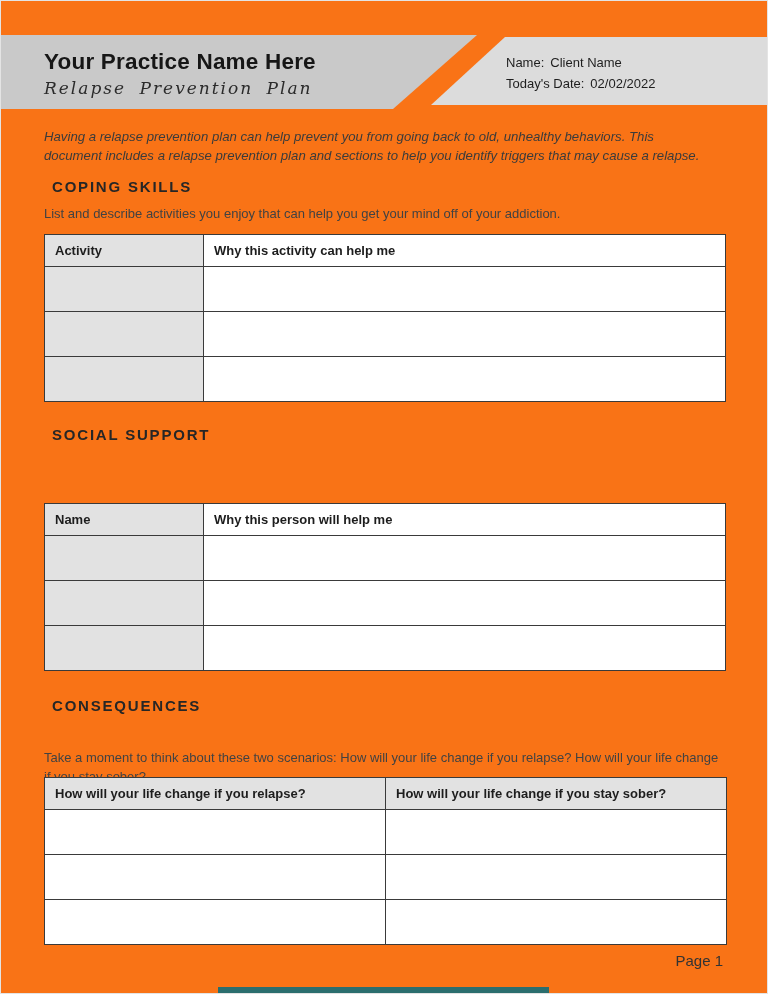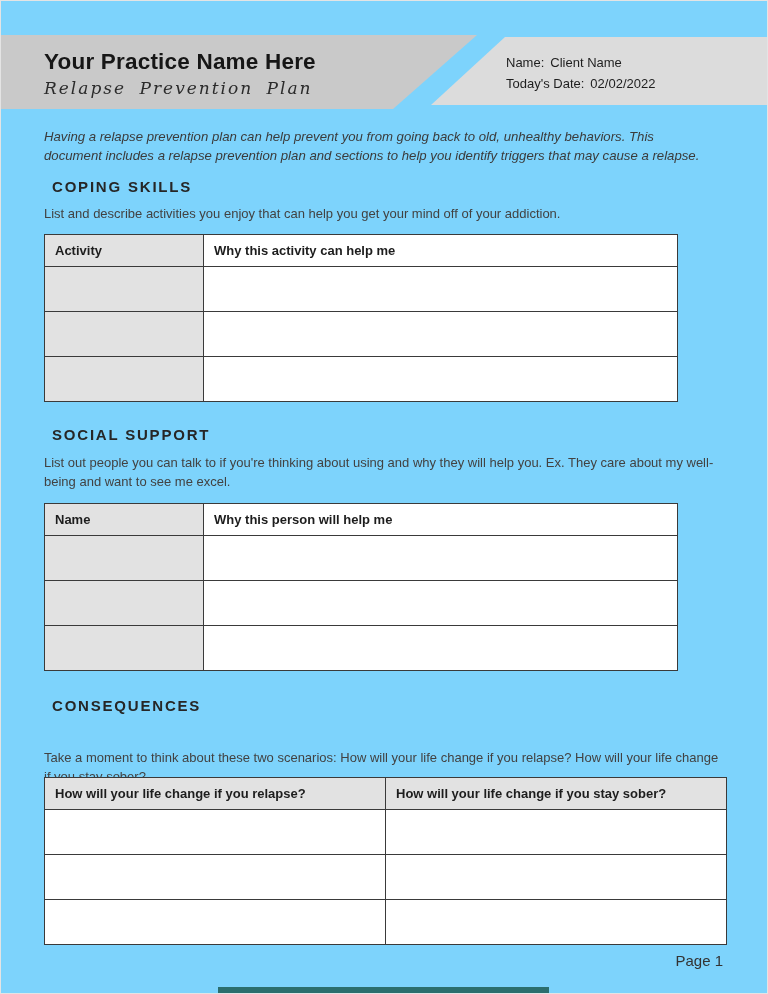--- a/index.html
+++ b/index.html
@@ -1,18 +1,18 @@
 <!DOCTYPE html>
 <html style="--header_left_gray: #c9c9c9; --header_right_gray: #dcdcdc; --table_shade_gray: #e2e2e2; --border_dark: #3a3a3a; --footer_teal: #2b6e6e;"><head>
 <meta charset="utf-8">
 <style>
   * { margin:0; padding:0; box-sizing:border-box; }
   html,body { background:#ffffff; }
   .page {
-    position:relative; width:768px; height:994px; background:#7dd3fc;
+    position:relative; width:768px; height:994px; background:#f97316;
     font-family:"Liberation Sans", sans-serif; color:#333;
     border:1px solid #e4e4e4; overflow:hidden;
   }
   
   .hdr-left {
     position:absolute; left:0; top:34px; width:476px; height:74px;
     background:var(--header_left_gray,#c9c9c9);
     clip-path:polygon(0 0, 100% 0, calc(100% - 84px) 100%, 0 100%);
   }
   .hdr-right {
@@ -44,21 +44,21 @@
   }
   .sec-desc {
     position:absolute; left:43px;
     font-size:13px; line-height:18.5px; color:#424242;
   }
   .t-coping { top:177px; } .d-coping { top:204px; width:684px; }
   .t-social { top:425px; } .d-social { top:453px; width:684px; }
   .t-cons   { top:696px; } .d-cons   { top:748px; width:680px; }
   
   table {
-    position:absolute; left:43px; width:634px;
+    position:absolute; left:43px; width:682px;
     border-collapse:collapse; table-layout:fixed;
     font-family:"Liberation Sans", sans-serif;
   }
   .tbl-1 { top:233px; } .tbl-2 { top:502px; } .tbl-3 { top:776px; }
   th, td { border:1.5px solid var(--border_dark,#3a3a3a); }
   th {
     height:32px; padding:0 10px; text-align:left; vertical-align:middle;
     font-size:13px; font-weight:700; color:#1d1d1d; background:#ffffff;
   }
   td { height:45px; background:#ffffff; }
@@ -120,21 +120,20 @@
           <td></td>
         </tr>
         <tr>
           <td></td>
           <td></td>
         </tr>
       </tbody>
   </table>
 
   <div class="sec-title t-social">SOCIAL SUPPORT</div>
-  <div class="sec-desc d-social">List out people you can talk to if you're thinking about using and why they will help you. Ex. They care about my well-being and want to see me excel.</div>
   <table class="tbl-2 shade-first">
     <colgroup>
         <col class="col-narrow">
         <col>
       </colgroup>
     <thead>
       <tr>
         <th>Name</th>
         <th>Why this person will help me</th>
       </tr>

